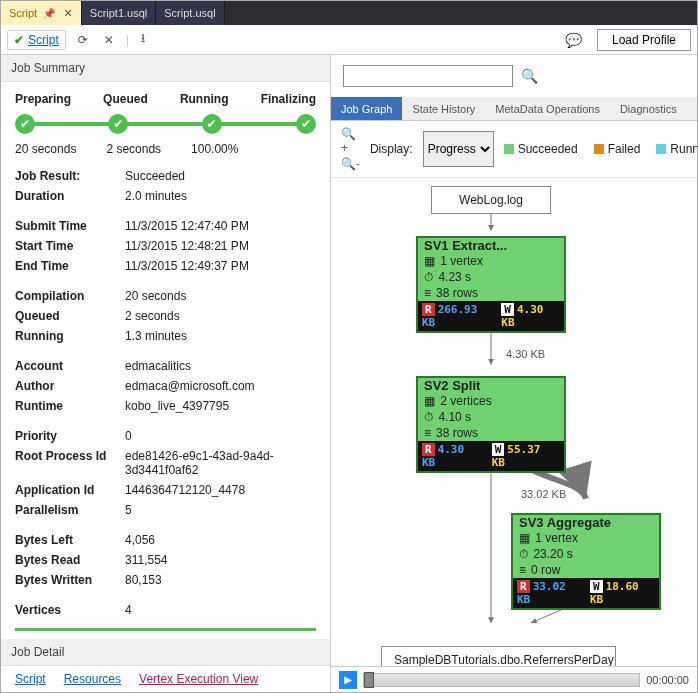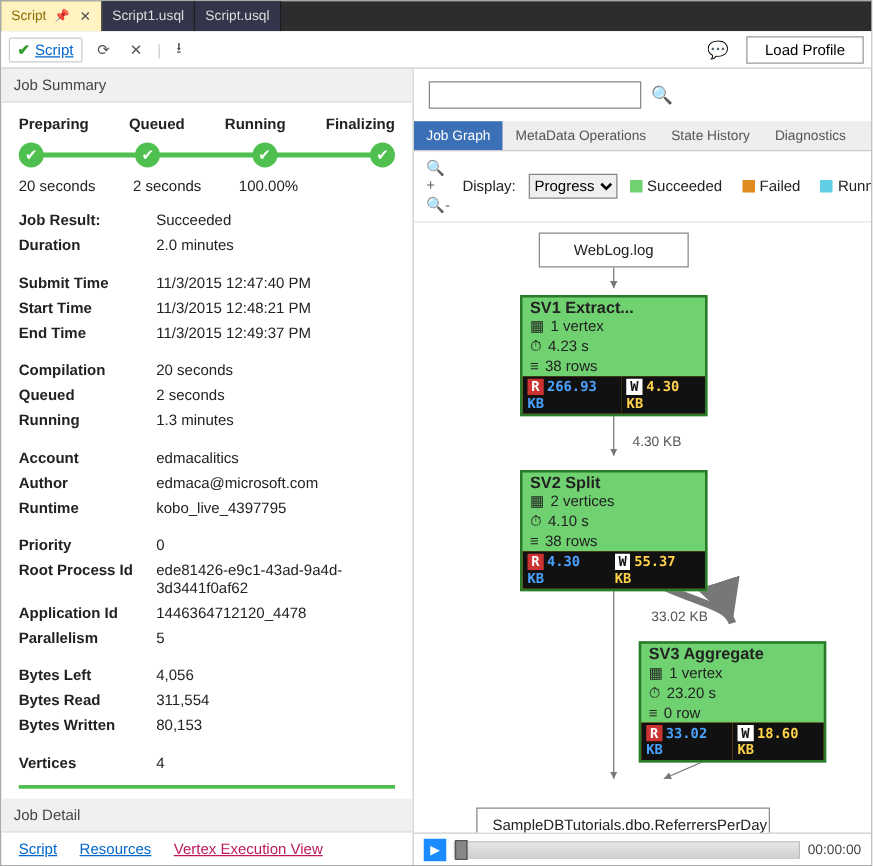--- a/index.html
+++ b/index.html
@@ -42,21 +42,21 @@
   
   .search-row { display:flex; align-items:center; gap:8px; padding:10px 12px; }
   .search-row input { width:170px; height:22px; border:1px solid #888; padding:0 4px; }
   .search-row .mag { cursor:pointer; font-size:14px; }
   .right-tabs { display:flex; align-items:center; background:#eee; border-bottom:1px solid #ccc; height:24px; font-size:11px; }
   .rtab { padding:0 10px; height:100%; display:flex; align-items:center; cursor:pointer; color:#555; }
   .rtab.active { background:#3b6fb6; color:#fff; }
   .disp-row { display:flex; align-items:center; padding:6px 10px; gap:10px; border-bottom:1px solid #e5e5e5; }
   .zoom-col { display:flex; flex-direction:column; gap:2px; color:#666; }
   .zoom-col span { cursor:pointer; font-size:12px; }
-  .disp-sel { border:1px solid #888; height:20px; font-size:12px; }
+  .disp-sel { border:1px solid #888; height:36px; font-size:12px; }
   .legend { display:flex; gap:16px; margin-left:auto; align-items:center; font-size:12px; }
   .lg { display:flex; align-items:center; gap:4px; }
   .sq { width:10px; height:10px; }
   
   .graph-wrap { flex:1; position:relative; overflow:hidden; }
   .node-plain { position:absolute; border:1px solid #888; background:#fff; padding:6px 12px; font-size:12px; text-align:center; }
   .node { position:absolute; border:2px solid #2b7a2b; background:#6fd16f; width:150px; font-size:12px; }
   .node .title { padding:0 6px; font-weight:bold; font-size:13px; }
   .node .row { padding:1px 6px; display:flex; align-items:center; gap:5px; }
   .node .bar { display:flex; background:#eab308; color:#fff; font-size:11px; font-family:Consolas,monospace; }
@@ -226,22 +226,22 @@
       </div>
     </div>
 
     <div class="right">
       <div class="search-row">
         <input type="text" style="">
         <span class="mag">🔍</span>
       </div>
       <div class="right-tabs">
         <div class="rtab active">Job Graph</div>
+        <div class="rtab">State History</div>
         <div class="rtab">MetaData Operations</div>
-        <div class="rtab">State History</div>
         <div class="rtab">Diagnostics</div>
       </div>
       <div class="disp-row">
         <div class="zoom-col">
           <span>🔍+</span>
           <span>🔍-</span>
         </div>
         <span>Display:</span>
         <select class="disp-sel">
           <option>Progress</option>

